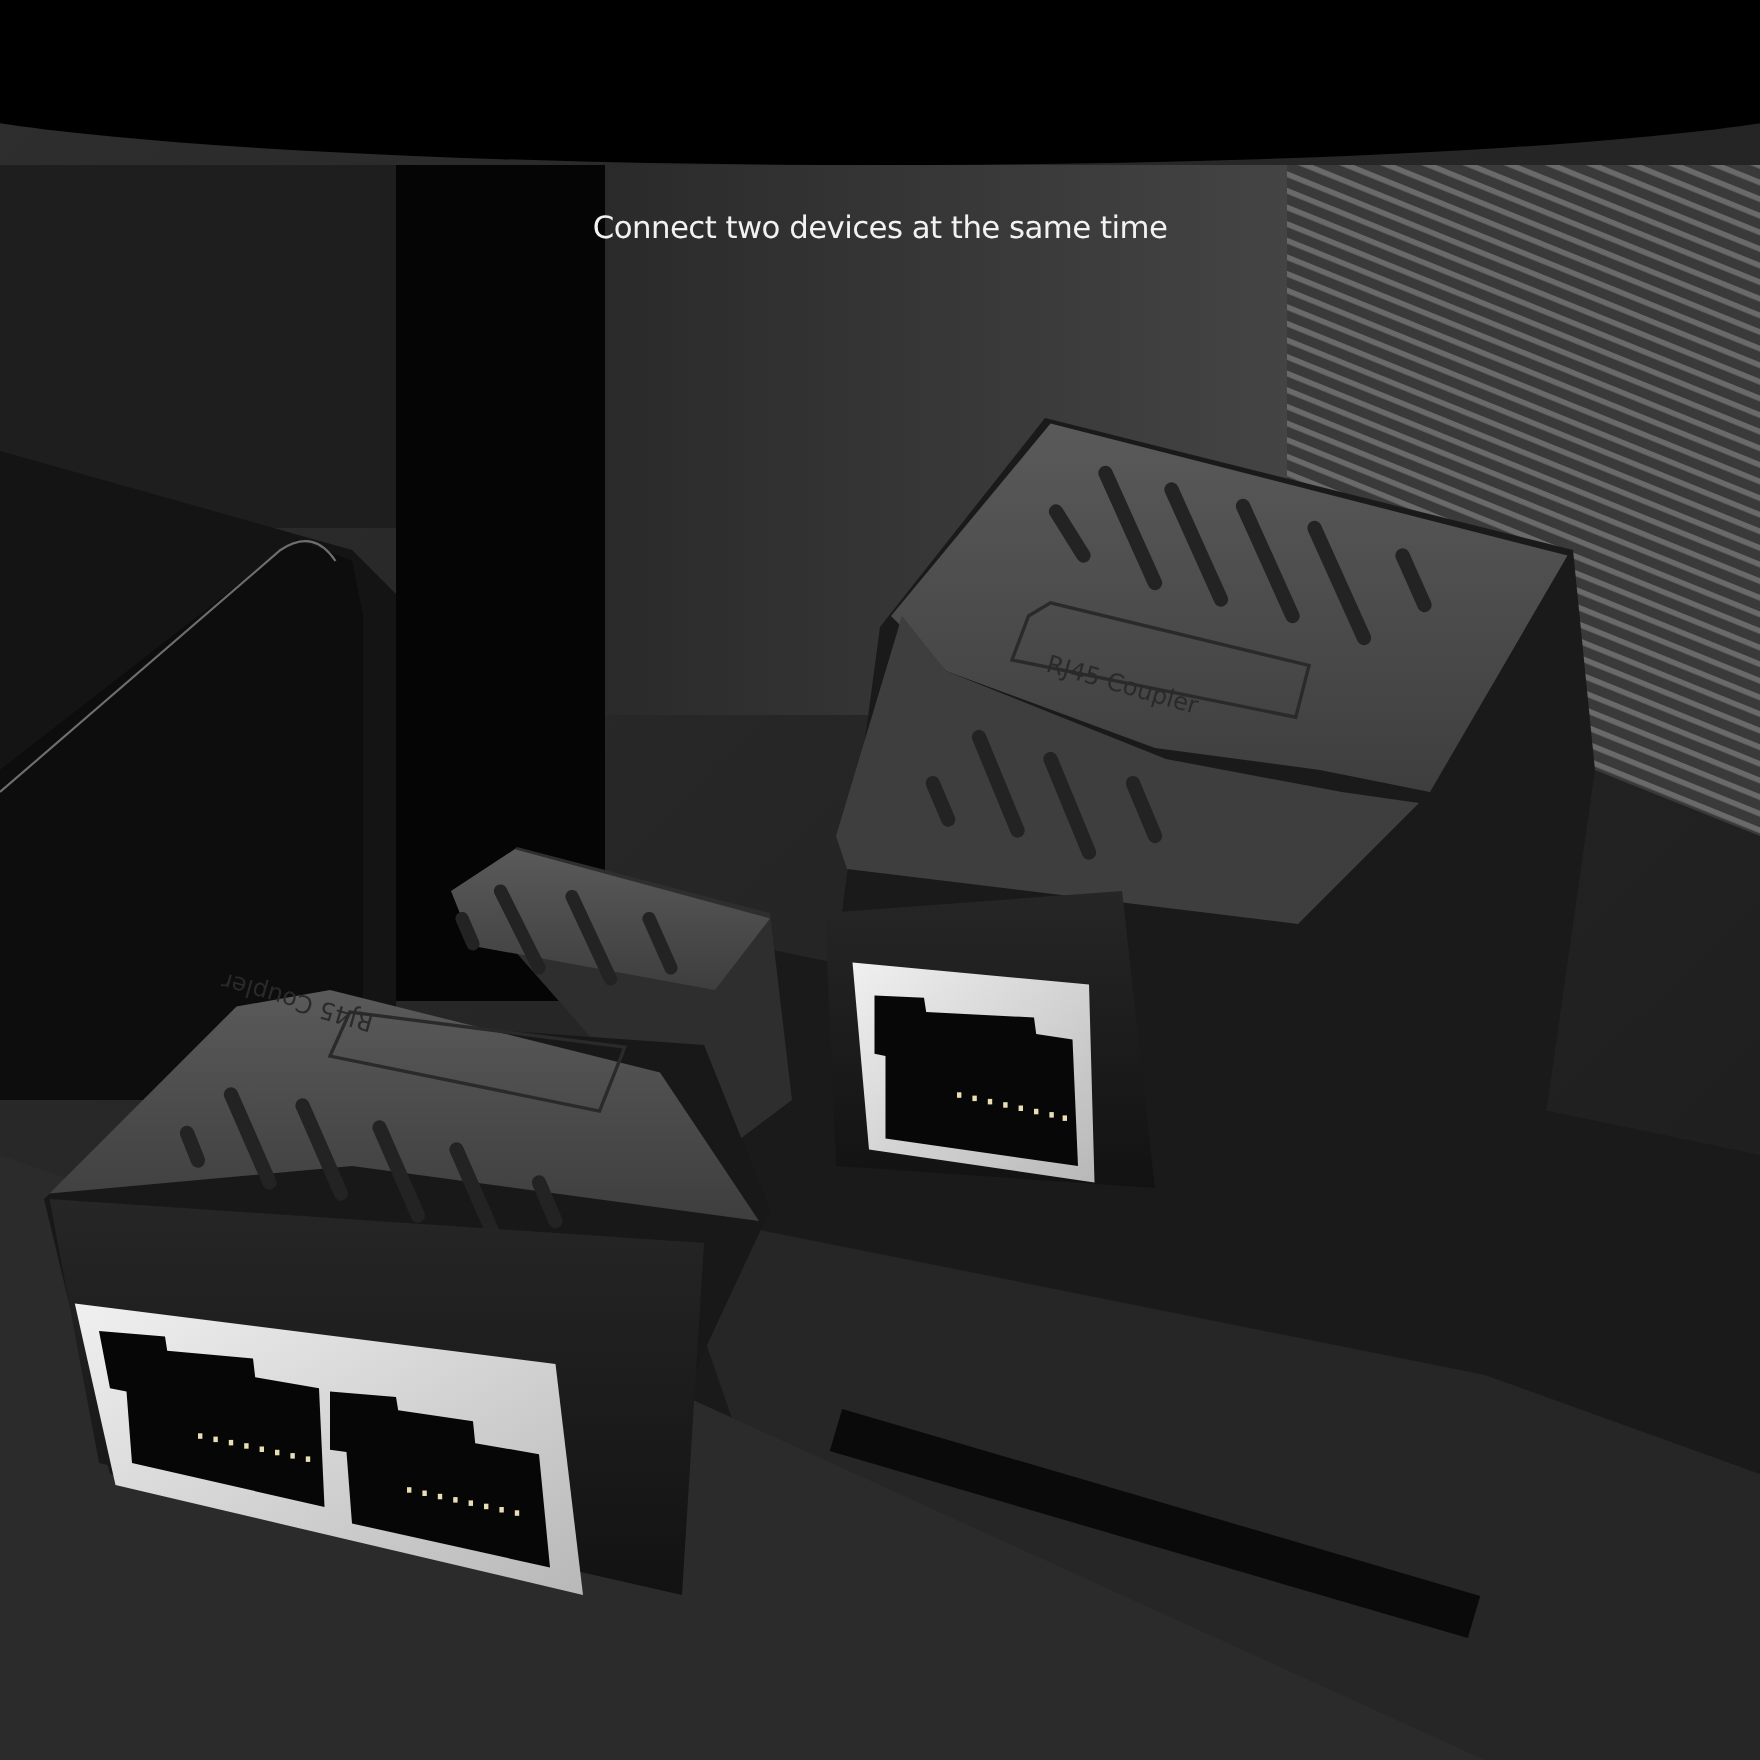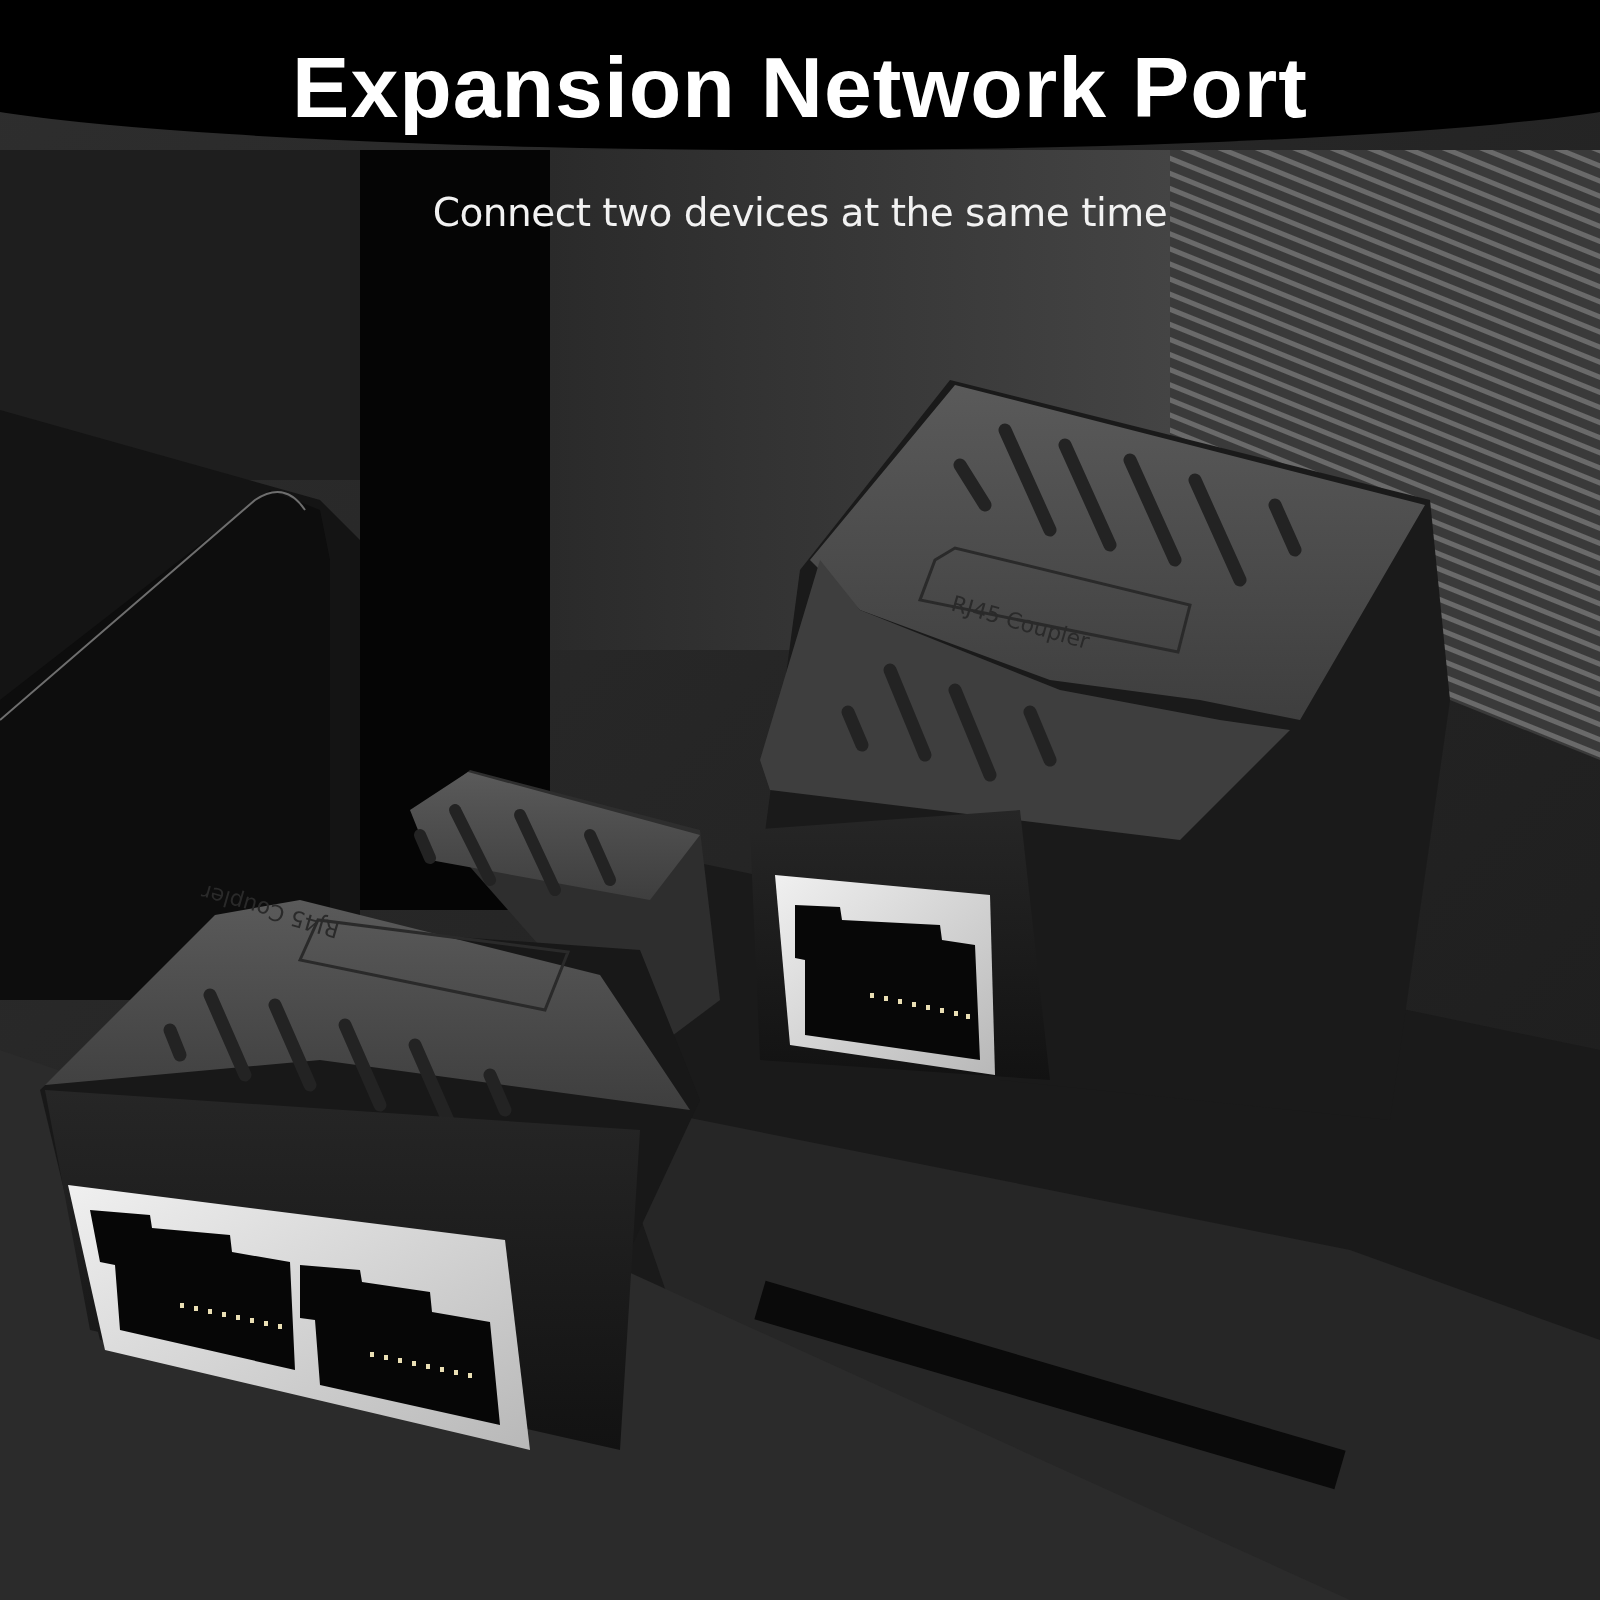--- a/index.html
+++ b/index.html
@@ -12,21 +12,21 @@
     position: absolute; left: -100px; top: -200px; width: 1800px; height: 350px;
     background: #000; border-radius: 0 0 50% 50% / 0 0 70px 70px; z-index: 5;
   }
   .title {
     position: absolute; left: 0; top: 38px; width: 1600px; text-align: center;
     color: #fff; font-weight: bold; font-size: 86px; letter-spacing: 1px; z-index: 6;
     font-family: "Liberation Sans", sans-serif;
   }
   .subtitle {
     position: absolute; left: 0; top: 190px; width: 1600px; text-align: center;
-    color: #f2f2f2; font-size: 39px; z-index: 6;
+    color: #f2f2f2; font-size: 28px; z-index: 6;
     font-family: "DejaVu Sans", sans-serif; letter-spacing: -0.5px;
   }
   .svg-scene { position: absolute; left: 0; top: 0; z-index: 2; }
 </style>
 </head>
 <body>
 
 <div class="stage">
 
   <svg class="svg-scene" width="1600" height="1600" viewBox="0 0 1600 1600" xmlns="http://www.w3.org/2000/svg">
@@ -164,15 +164,14 @@
           <rect x="426" y="1364" width="4" height="5"></rect>
             <rect x="440" y="1367" width="4" height="5"></rect>
           <rect x="454" y="1370" width="4" height="5"></rect>
             <rect x="468" y="1373" width="4" height="5"></rect>
         </g>
       </g>
     </g>
   </svg>
 
   <div class="header-band"></div>
-  <div class="title">Expansion Network Port</div>
   <div class="subtitle">Connect two devices at the same time</div>
 </div>
 
 </body></html>

